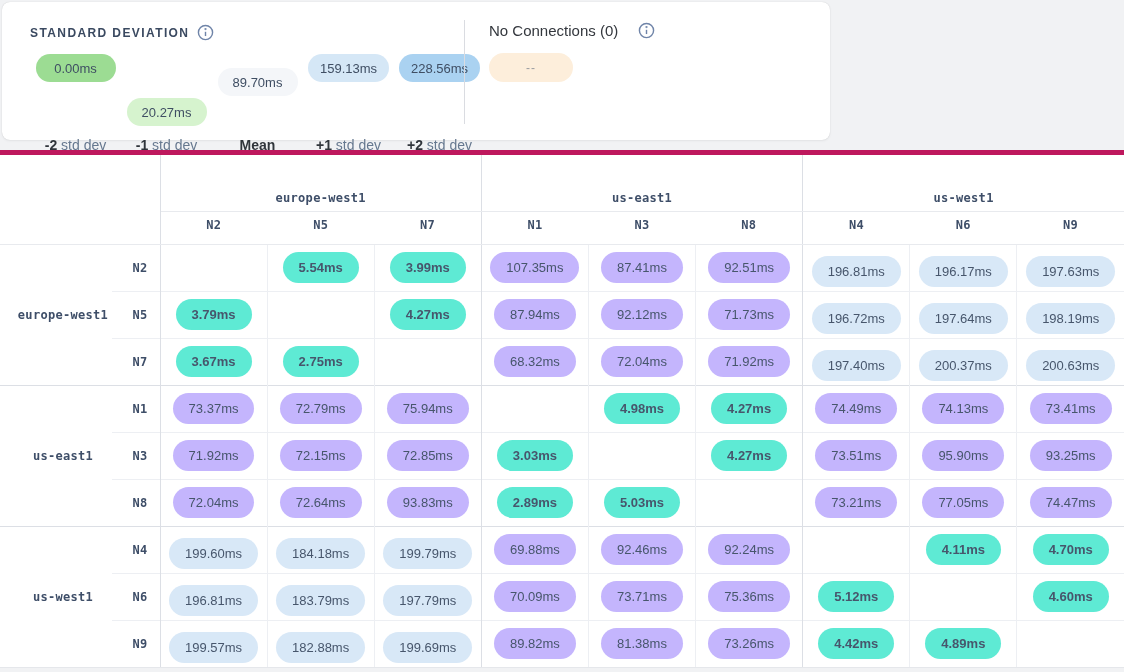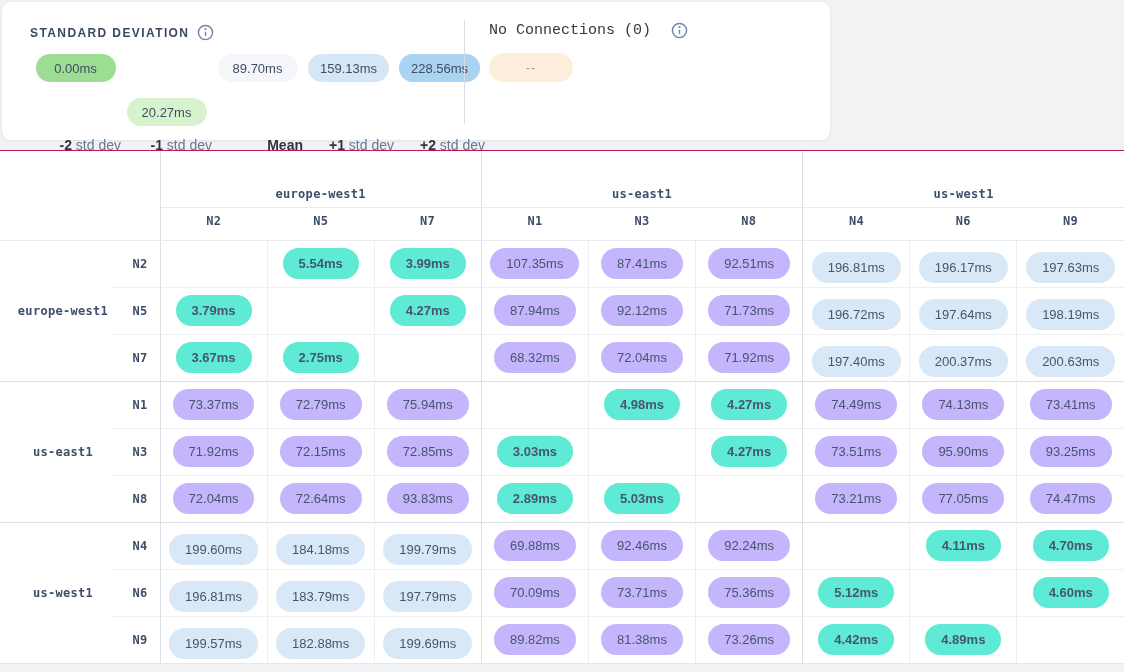--- a/index.html
+++ b/index.html
@@ -12,33 +12,33 @@
           box-shadow:0 0 1px rgba(0,0,0,.18), 0 1px 3px rgba(0,0,0,.05);
           display:flex; }
   .card-left { width:462px; padding:22px 0 0 28px; }
   .legend-title-row { display:flex; align-items:center; gap:8px; margin-bottom:13px; }
   .legend-title { font-size:12px; font-weight:bold; letter-spacing:1.4px; color:#3a4960; }
   .info-icon { width:17px; height:17px; color:#6f84a8; cursor:pointer; flex:none; }
   .legend-grid { display:grid; grid-template-columns:repeat(5,91px); row-gap:11px; }
   .legend-pill { justify-self:center; min-width:80px; height:28px; border-radius:14px;
                  display:flex; align-items:center; justify-content:center;
                  font-size:13px; color:#3f4e63; padding:8px 12px; }
-  .legend-label { text-align:right; font-size:14px; color:#66788f; white-space:nowrap; }
+  .legend-label { text-align:center; font-size:14px; color:#66788f; white-space:nowrap; }
   .legend-label b { color:#30353b; font-weight:bold; }
   .card-divider { width:1px; background:#dadce1; margin:18px 0 16px 0; }
   .card-right { padding:20px 0 0 24px; }
-  .nc-title-row { display:flex; align-items:center; gap:20px;font-family:Liberation Mono, monospace; }
+  .nc-title-row { display:flex; align-items:center; gap:20px; }
   .nc-title { font-size:15px; color:#33373d; }
   .nc-pill { margin-top:14px; width:84px; height:29px; border-radius:15px;
              display:flex; align-items:center; justify-content:center;
              font-size:12px; color:#9a9ca0; letter-spacing:1px; }
 
   
   .matrix-wrap { position:absolute; left:0; top:150px; width:1124px; background:#ffffff;
-                 border-top:1px solid #be185d; border-bottom:1px solid #e5e7eb; }
+                 border-top:5px solid #be185d; border-bottom:1px solid #e5e7eb; }
   table { border-collapse:collapse; table-layout:fixed; width:1124px; }
   col.c-region { width:112px; } col.c-node { width:48px; }
   th, td { padding:0; font-weight:normal; }
   .mono { font-family:"DejaVu Sans Mono", monospace; font-weight:bold;
           font-size:12px; color:#3e4e68; letter-spacing:.3px; }
   thead tr.r1 th { height:56px; vertical-align:bottom; padding-bottom:6px; text-align:center; }
   thead tr.r2 th { height:33px; vertical-align:top; padding-top:6px; text-align:center; }
   thead th { border-bottom:1px solid #e8eaee; background:#fff; }
   th.corner { border-right:1px solid #dcdfe5; }
   th.cg, th.ch { }
@@ -65,21 +65,21 @@
       <span class="legend-title">STANDARD DEVIATION</span>
       <svg class="info-icon" viewBox="0 0 24 24" fill="none" stroke="currentColor" stroke-width="2">
         <circle cx="12" cy="12" r="10"></circle>
           <line x1="12" y1="11" x2="12" y2="17"></line>
           <circle cx="12" cy="7.2" r="0.6" fill="currentColor"></circle>
       </svg>
     </div>
     <div class="legend-grid">
       <span class="legend-pill" style="background: rgb(156, 220, 147);">0.00ms</span>
       <span class="legend-pill" style="background: rgb(214, 243, 206); margin-top: 44px;">20.27ms</span>
-      <span class="legend-pill" style="background: rgb(244, 246, 249);">89.70ms</span>
+      <span class="legend-pill" style="background: rgb(244, 246, 249); margin-top: 14px;">89.70ms</span>
       <span class="legend-pill" style="background: rgb(213, 231, 246);">159.13ms</span>
       <span class="legend-pill" style="background: rgb(170, 210, 241);">228.56ms</span>
       <span class="legend-label"><b>-2</b> <span>std dev</span></span>
       <span class="legend-label"><b>-1</b> <span>std dev</span></span>
       <span class="legend-label"><b>Mean</b> <span></span></span>
       <span class="legend-label"><b>+1</b> <span>std dev</span></span>
       <span class="legend-label"><b>+2</b> <span>std dev</span></span>
     </div>
   </div>
   <div class="card-divider"></div>

